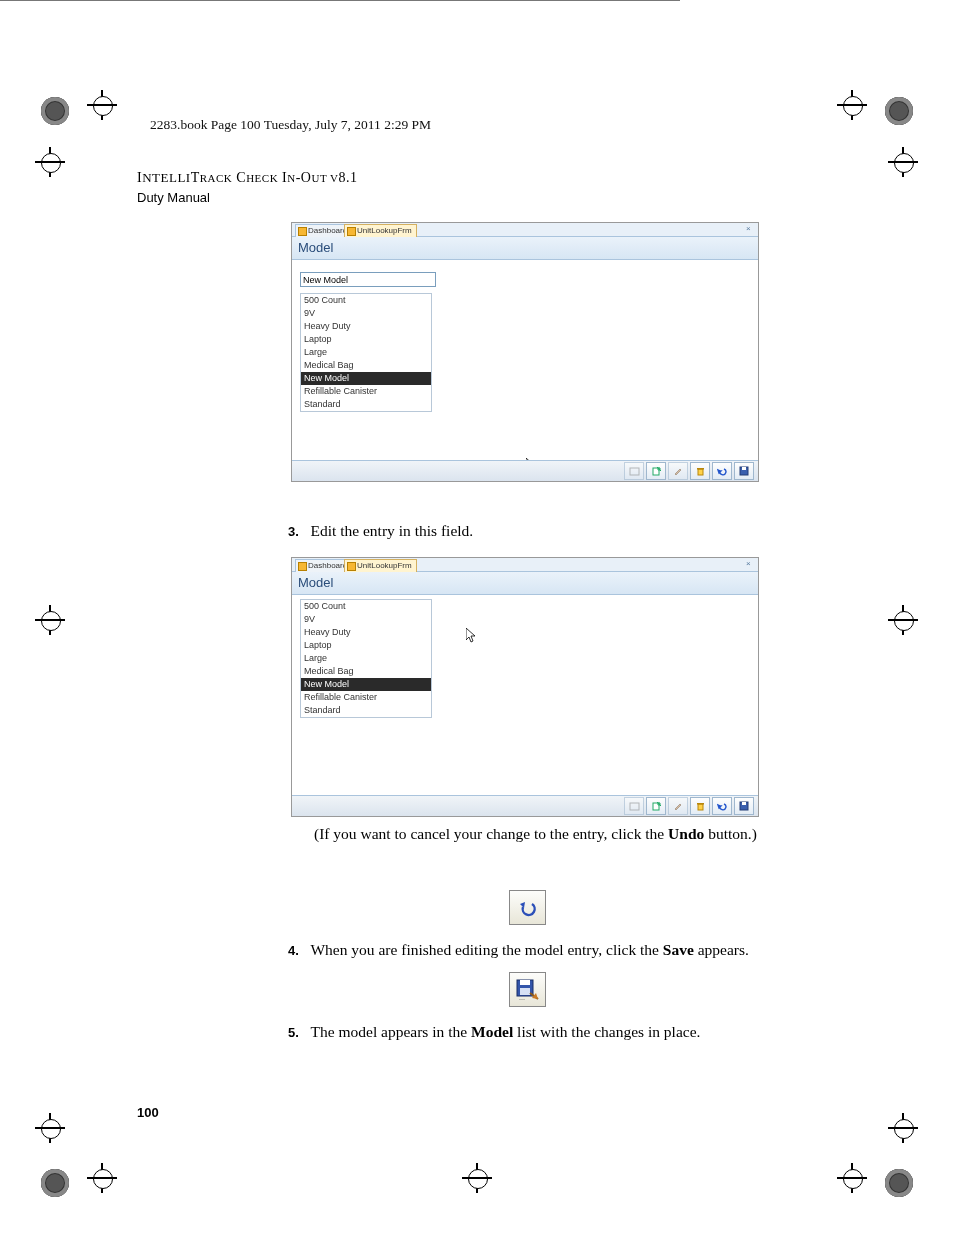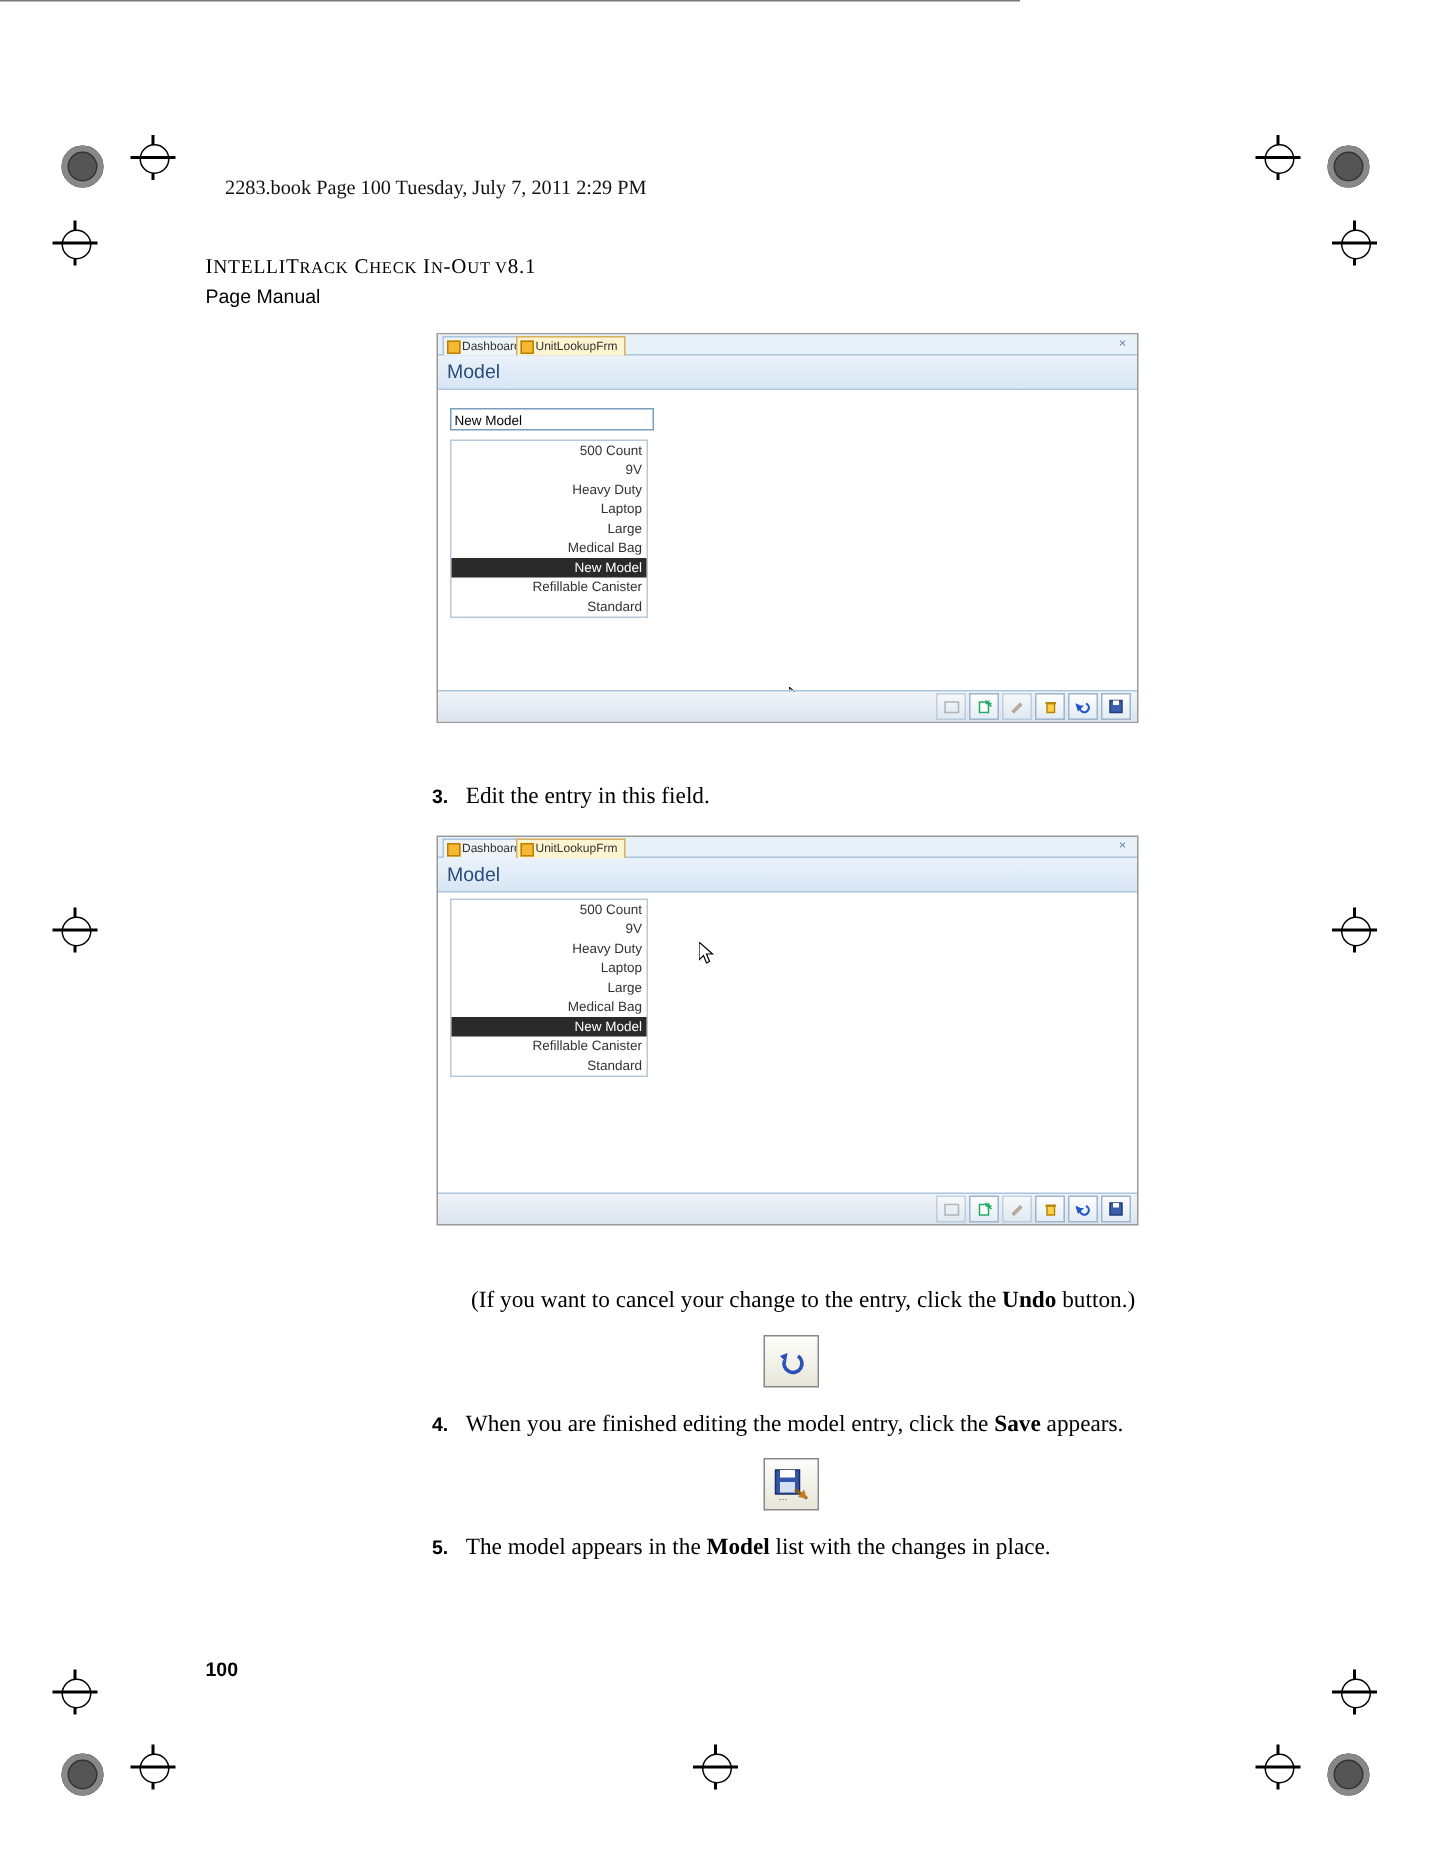--- a/index.html
+++ b/index.html
@@ -87,21 +87,21 @@
     width:130px; height:13px; font-size:9px;
     border:1px solid #7a9ebd; padding:0 2px;
     font-family:Tahoma,Arial,sans-serif;
   }
   .list-pane {
     margin:4px 8px 0 8px;
     border:1px solid #b8c8d8;
     width:130px;
     background:#fff;
   }
-  .list-item { padding:1px 3px; font-size:9px; line-height:11px;text-align:right; }
+  .list-item { padding:1px 3px; font-size:9px; line-height:11px; }
   .list-item.sel { background:#2a2a2a; color:#fff; }
   .ss-footer {
     position:absolute; left:0; right:0; bottom:0;
     height:20px;
     background:linear-gradient(#f0f4f8,#dbe4ee);
     border-top:1px solid #aac4dd;
     display:flex; justify-content:flex-end; align-items:center;
     padding-right:4px; gap:2px;
   }
   .tbbtn {
@@ -184,21 +184,21 @@
     <div class="cross-circ"></div>
   </div>
 <div class="cross-mark" style="left:462px; top:1163px;">
     <div class="cross-circ"></div>
   </div>
 
 <div class="header-line"></div>
 <div class="header-text">2283.book  Page 100  Tuesday, July 7, 2011  2:29 PM</div>
 
 <div class="product-title">I<span style="font-size:13px">NTELLI</span>T<span style="font-size:11px">RACK</span> C<span style="font-size:11px">HECK</span> I<span style="font-size:11px">N</span>-O<span style="font-size:11px">UT V</span>8.1</div>
-<div class="product-sub">Page Manual</div>
+<div class="product-sub">Duty Manual</div>
 
 <div class="screenshot ss1">
   <div class="ss-top">
     <div class="tab inactive" style="left:3px;">
       <span class="ticon"></span>
       <span>Dashboard</span>
     </div>
     <div class="tab" style="left:52px;">
       <span class="ticon"></span>
       <span>UnitLookupFrm</span>
@@ -326,21 +326,21 @@
       </div>
     <div class="tbbtn">
         <svg width="11" height="11">
           <rect x="1" y="1" width="8" height="8" fill="#3a5fae" stroke="#223d77"></rect>
           <rect x="3" y="1" width="4" height="3" fill="#fff"></rect>
         </svg>
       </div>
   </div>
 </div>
 
-<div class="body-text" style="left:314px; top:857px;">
+<div class="body-text" style="left:314px; top:824px;">
   <span>(If you want to cancel your change to the entry, click the </span><b>Undo</b><span> button.)</span>
 </div>
 
 <div class="undo-btn">
   <svg width="22" height="20">
     <path d="M15 6 A6 6 0 1 1 6 9" fill="none" stroke="#2b4fb8" stroke-width="2.4"></path>
     <path d="M3 6 L8 4 L7 10 Z" fill="#2b4fb8"></path>
   </svg>
 </div>
 

